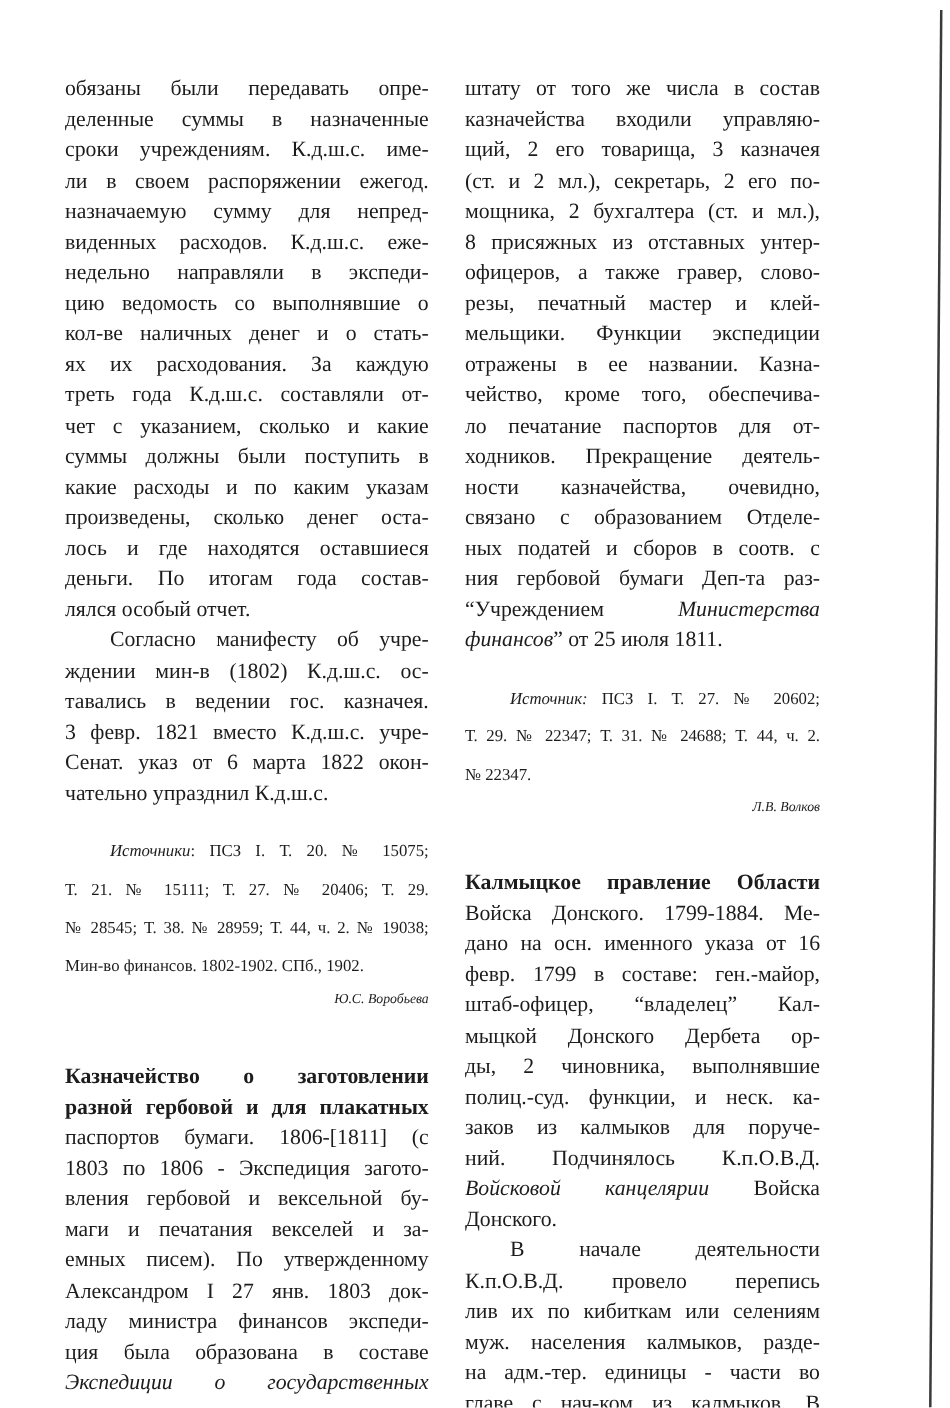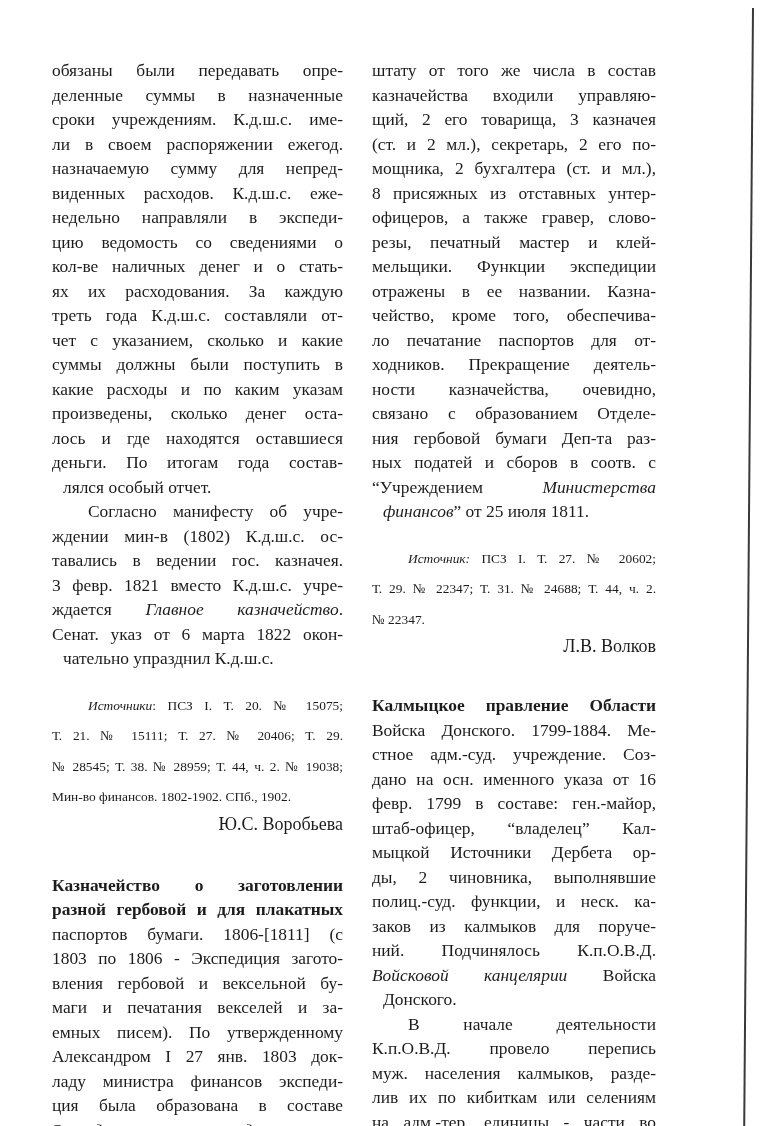--- a/index.html
+++ b/index.html
@@ -11,31 +11,31 @@
     position: absolute; top: 8px; left: 752px; width: 2px; height: 1118px;
     background: #3a3a3a; transform: rotate(0.45deg); transform-origin: top left;
   }
   .col { position: absolute; top: 58px; }
   .col-left { left: 52px; width: 291px; }
   .col-right { left: 372px; width: 284px; }
   .ln {
     display: block; font-size: 17.4px; line-height: 24.5px; height: 24.5px;
     text-align: justify; text-align-last: justify; white-space: nowrap; overflow: visible;
   }
-  .ln.last { text-align-last: left; margin-left: 11px; }
+  .ln.last { text-align-last: left; }
   .ln.indent { padding-left: 36px; }
   .ln b { font-weight: normal; }
   .ln i { }
   .src {
     display: block; font-size: 13.4px; line-height: 18.5px; height: 18.5px;
     text-align: justify; text-align-last: justify; white-space: nowrap; margin-top: 12px;
   }
   .src.last { text-align-last: left; }
   .src.indent { padding-left: 36px; }
-  .author { display: block; font-size: 18px; text-align: right; line-height: 18px; }
+  .author { display: block; font-size: 11px; font-style: italic; text-align: right; line-height: 18px; }
   .gap-s { height: 14px; }
   .gap-l { height: 40px; }
   .page-number {
     position: absolute; top: 1128px; left: 0; width: 760px; text-align: center;
     font-size: 17px; padding-left: 20px; box-sizing: border-box;
   }
   .it { font-style: italic; }
   .bd { font-weight: bold; }
 </style>
 </head>
@@ -45,37 +45,36 @@
 
 <div class="col col-left">
   <div>
     <span class="ln">обязаны были передавать опре-</span>
     <span class="ln">деленные суммы в назначенные</span>
     <span class="ln">сроки учреждениям. К.д.ш.с. име-</span>
     <span class="ln">ли в своем распоряжении ежегод.</span>
     <span class="ln">назначаемую сумму для непред-</span>
     <span class="ln">виденных расходов. К.д.ш.с. еже-</span>
     <span class="ln">недельно направляли в экспеди-</span>
-    <span class="ln">цию ведомость со сведениями о</span>
+    <span class="ln">цию ведомость со выполнявшие о</span>
     <span class="ln">кол-ве наличных денег и о стать-</span>
     <span class="ln">ях их расходования. За каждую</span>
     <span class="ln">треть года К.д.ш.с. составляли от-</span>
     <span class="ln">чет с указанием, сколько и какие</span>
     <span class="ln">суммы должны были поступить в</span>
     <span class="ln">какие расходы и по каким указам</span>
     <span class="ln">произведены, сколько денег оста-</span>
     <span class="ln">лось и где находятся оставшиеся</span>
     <span class="ln">деньги. По итогам года состав-</span>
     <span class="ln last">лялся особый отчет.</span>
 
     <span class="ln indent">Согласно манифесту об учре-</span>
     <span class="ln">ждении мин-в (1802) К.д.ш.с. ос-</span>
     <span class="ln">тавались в ведении гос. казначея.</span>
     <span class="ln">3 февр. 1821 вместо К.д.ш.с. учре-</span>
-    <span class="ln"><span>ждается</span> <i>Главное казначейство</i><span>.</span></span>
     <span class="ln">Сенат. указ от 6 марта 1822 окон-</span>
     <span class="ln last">чательно упразднил К.д.ш.с.</span>
   </div>
 
   <div class="gap-s"></div>
 
   <div>
     <span class="src indent"><i>Источники</i><span>: ПСЗ I. Т. 20. № 15075;</span></span>
     <span class="src">Т. 21. № 15111; Т. 27. № 20406; Т. 29.</span>
     <span class="src">№ 28545; Т. 38. № 28959; Т. 44, ч. 2. № 19038;</span>
@@ -112,55 +111,54 @@
     <span class="ln">8 присяжных из отставных унтер-</span>
     <span class="ln">офицеров, а также гравер, слово-</span>
     <span class="ln">резы, печатный мастер и клей-</span>
     <span class="ln">мельщики. Функции экспедиции</span>
     <span class="ln">отражены в ее названии. Казна-</span>
     <span class="ln">чейство, кроме того, обеспечива-</span>
     <span class="ln">ло печатание паспортов для от-</span>
     <span class="ln">ходников. Прекращение деятель-</span>
     <span class="ln">ности казначейства, очевидно,</span>
     <span class="ln">связано с образованием Отделе-</span>
+    <span class="ln">ных податей и сборов в соотв. с</span>
     <span class="ln">ния гербовой бумаги Деп-та раз-</span>
-    <span class="ln">ных податей и сборов в соотв. с</span>
     <span class="ln"><span>“Учреждением</span> <i>Министерства</i></span>
     <span class="ln last"><i>финансов</i><span>” от 25 июля 1811.</span></span>
   </div>
 
   <div class="gap-s"></div>
 
   <div>
     <span class="src indent"><i>Источник:</i><span> ПСЗ I. Т. 27. № 20602;</span></span>
     <span class="src">Т. 29. № 22347; Т. 31. № 24688; Т. 44, ч. 2.</span>
     <span class="src last">№ 22347.</span>
     <div style="height:8px"></div>
     <span class="author">Л.В. Волков</span>
   </div>
 
   <div style="height:38px"></div>
 
   <div>
     <span class="ln bd">Калмыцкое правление Области</span>
     <span class="ln"><b>Войска Донского</b><span>. 1799-1884. Ме-</span></span>
-    <span class="ln">стное адм.-суд. учреждение. Соз-</span>
     <span class="ln">дано на осн. именного указа от 16</span>
     <span class="ln">февр. 1799 в составе: ген.-майор,</span>
     <span class="ln">штаб-офицер, “владелец” Кал-</span>
-    <span class="ln">мыцкой Источники Дербета ор-</span>
+    <span class="ln">мыцкой Донского Дербета ор-</span>
     <span class="ln">ды, 2 чиновника, выполнявшие</span>
     <span class="ln">полиц.-суд. функции, и неск. ка-</span>
     <span class="ln">заков из калмыков для поруче-</span>
     <span class="ln">ний. Подчинялось К.п.О.В.Д.</span>
     <span class="ln"><i>Войсковой канцелярии</i><span> Войска</span></span>
     <span class="ln last">Донского.</span>
     <span class="ln indent">В начале деятельности</span>
     <span class="ln">К.п.О.В.Д. провело перепись</span>
+    <span class="ln">лив их по кибиткам или селениям</span>
     <span class="ln">муж. населения калмыков, разде-</span>
-    <span class="ln">лив их по кибиткам или селениям</span>
     <span class="ln">на адм.-тер. единицы - части во</span>
     <span class="ln">главе с нач-ком из калмыков. В</span>
 
   </div>
 </div>
 
 <div class="page-number">165</div>
 
 </body></html>

